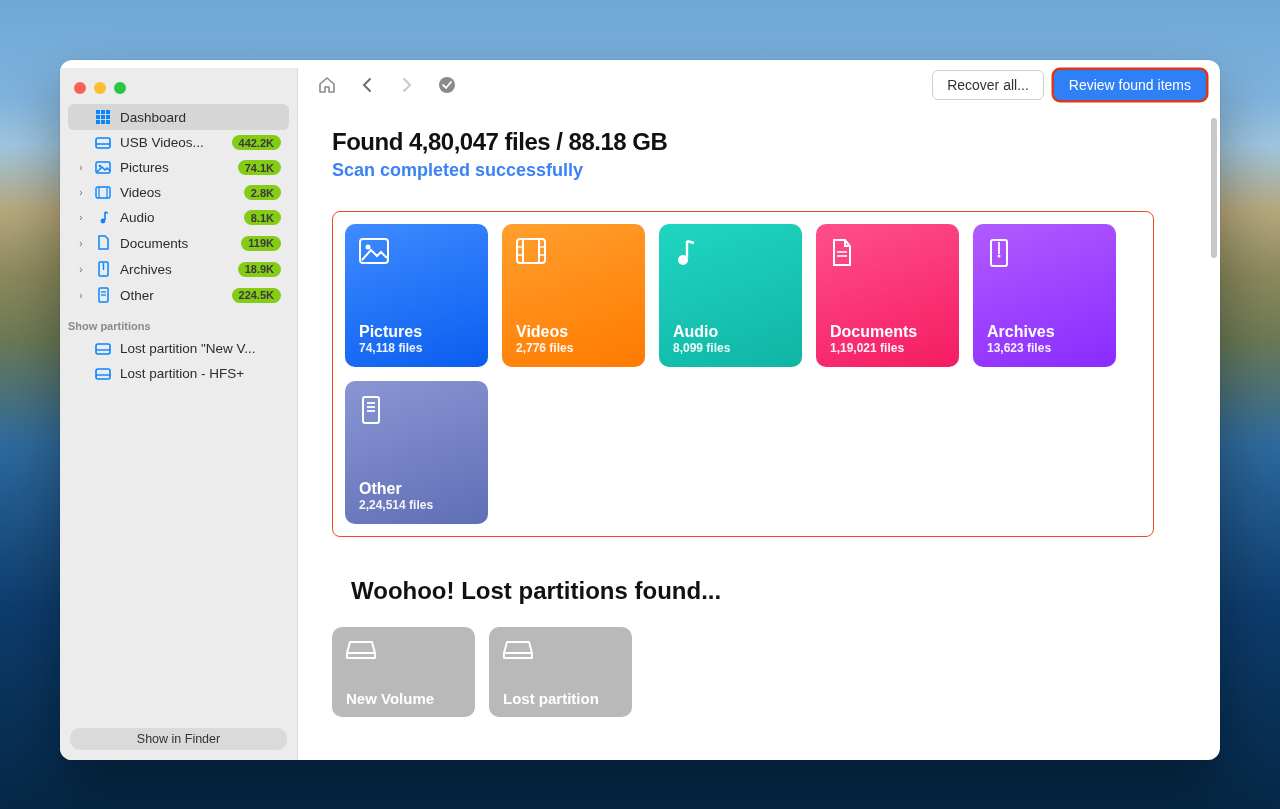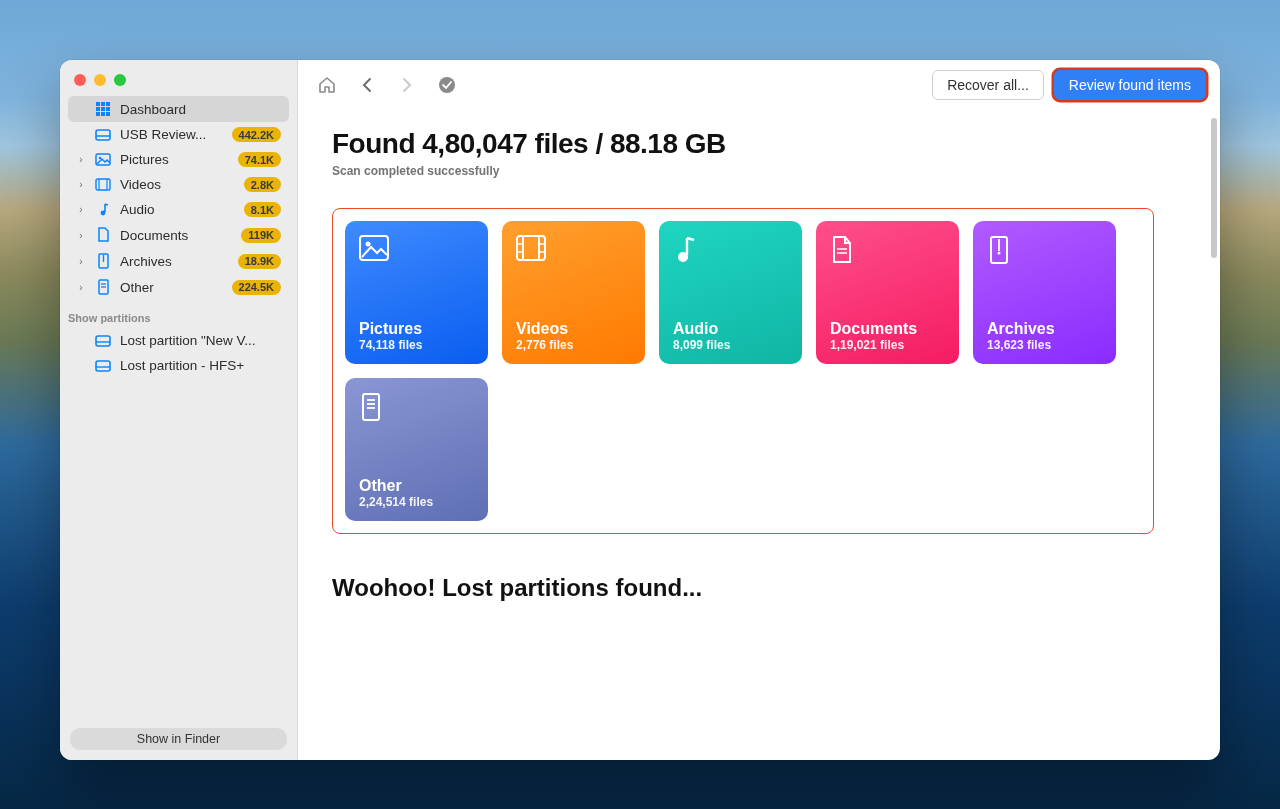--- a/index.html
+++ b/index.html
@@ -21,40 +21,41 @@
     display: flex;
     overflow: hidden;
   }
   .sidebar {
     width: 238px;
     background: #ececec;
     border-right: 1px solid #d9d9d9;
     display: flex;
     flex-direction: column;
     position: relative;
+    margin-top: 8px;
   }
   .traffic {
     display: flex; gap: 8px; padding: 14px 14px 10px 14px;
   }
   .traffic span { width: 12px; height: 12px; border-radius: 50%; }
   .tr { background:#ff5f57; } .ty { background:#febc2e; } .tg { background:#28c840; }
 
   .side-section { padding: 0 8px; }
   .side-label { font-size: 11px; color:#8a8a8e; font-weight:600; padding: 12px 8px 4px; }
   .side-item {
     display:flex; align-items:center; gap:8px;
     padding:5px 8px; border-radius:6px; font-size:13.5px; color:#2c2c2c;
     cursor:default;
   }
   .side-item.sel { background:#d6d6d6; }
   .side-item .arrow { width:10px; display:inline-flex; justify-content:center; color:#6e6e73; font-size:10px; }
   .side-item .ic { width:18px; display:inline-flex; justify-content:center; color:#0a84ff; }
   .side-item .txt { flex:1; white-space:nowrap; overflow:hidden; text-overflow:ellipsis; }
   .side-item .badge {
-    background:#eab308; color:#3a3a3c; font-size:11px; font-weight:600;
+    background:#84cc16; color:#3a3a3c; font-size:11px; font-weight:600;
     padding:1.5px 7px; border-radius:9px;
   }
   .finder-btn {
     position:absolute; bottom:10px; left:10px; right:10px;
     background:#dadada; border:none; border-radius:10px;
     font-size:12.5px; color:#333; padding:4px 0;
     cursor:default;
   }
 
   .main { flex:1; display:flex; flex-direction:column; position:relative; }
@@ -65,43 +66,43 @@
   .tb-ic { width:22px; height:22px; display:inline-flex; align-items:center; justify-content:center; }
   .tb-right { margin-left:auto; display:flex; gap:10px; }
   .btn {
     font-size:14px; padding:6px 14px; border-radius:6px; cursor:default;
     border:1px solid #d0d0d0; background:#fff; color:#333;
   }
   .btn-primary { background:#2f7ff6; color:#fff; border-color:#2f7ff6; }
   .btn-primary.outlined { box-shadow: 0 0 0 2.5px #d73a1a; text-align: center; }
 
   .content { flex:1; overflow:auto; padding: 18px 34px 0 34px; position:relative; }
-  .headline { font-size:28px; font-weight:800; color:#111; letter-spacing:-.5px; }
-  .subhead { font-size:12px; font-weight:700; color:#737373; margin-top:4px; }
+  .headline { font-size:24px; font-weight:800; color:#111; letter-spacing:-.5px; }
+  .subhead { font-size:18px; font-weight:700; color:#3b82f6; margin-top:4px; }
 
   .tile-area {
     margin-top:30px; border:1.5px solid #f04a24; border-radius:8px;
     padding:12px; display:flex; flex-wrap:wrap; gap:14px; width:822px;
   }
   .tile {
     width:143px; height:143px; border-radius:10px; color:#fff;
     display:flex; flex-direction:column; justify-content:flex-end;
     padding:14px 14px 12px;
   }
   .tile svg.top { margin-bottom:auto; }
   .tile .t-name { font-size:16px; font-weight:700; }
   .tile .t-sub  { font-size:12px; font-weight:600; opacity:.92; }
   .g-pic { background:linear-gradient(160deg,#3f8bff,#0a5df0); }
   .g-vid { background:linear-gradient(160deg,#ff9f2e,#ff7a00); }
   .g-aud { background:linear-gradient(160deg,#1fd6c1,#10b5a4); }
   .g-doc { background:linear-gradient(160deg,#ff4f8b,#f51b62); }
   .g-arc { background:linear-gradient(160deg,#b15bff,#8a2bff); }
   .g-oth { background:linear-gradient(160deg,#8a96d4,#5f6fb5); }
 
-  .lost-head { font-size:24px; font-weight:800; color:#111; margin-top:40px; }
+  .lost-head { font-size:24px; font-weight:800; color:#111; margin-top:40px;margin-left:19px; }
   .lost-row { display:flex; gap:14px; margin-top:22px; padding-bottom:8px; }
   .lost-tile {
     width:143px; height:90px; background:#b9b9b9; border-radius:10px; color:#fff;
     display:flex; flex-direction:column; justify-content:flex-end; padding:12px 14px 10px;
   }
   .lost-tile svg.top { margin-bottom:auto; }
   .lost-tile .t-name { font-size:15px; font-weight:700; }
 
   .vscroll {
     position:absolute; top:8px; right:3px; width:6px; height:140px;
@@ -144,21 +145,21 @@
 
     <div class="side-section">
       <div class="side-item">
         <span class="arrow"></span>
         <span class="ic">
             <svg width="16" height="12" viewBox="0 0 16 12">
               <rect x="1" y="1" width="14" height="10" rx="2" fill="none" stroke="#0a84ff" stroke-width="1.6"></rect>
               <line x1="1" y1="7" x2="15" y2="7" stroke="#0a84ff" stroke-width="1.4"></line>
             </svg>
           </span>
-        <span class="txt">USB  Review...</span>
+        <span class="txt">USB  Videos...</span>
         <span class="badge">442.2K</span>
       </div>
       <div class="side-item">
         <span class="arrow">›</span>
         <span class="ic">
             <svg width="16" height="13" viewBox="0 0 16 13">
               <rect x="1" y="1" width="14" height="11" rx="1.5" fill="none" stroke="#0a84ff" stroke-width="1.5"></rect>
               <circle cx="5" cy="5" r="1.3" fill="#0a84ff"></circle>
               <path d="M2 11 L7 6 L10 9 L12 7 L15 10" fill="none" stroke="#0a84ff" stroke-width="1.5"></path>
             </svg>
@@ -346,16 +347,32 @@
               <line x1="8" y1="8" x2="16" y2="8" stroke="#fff" stroke-width="1.8"></line>
               <line x1="8" y1="12" x2="16" y2="12" stroke="#fff" stroke-width="1.8"></line>
               <line x1="8" y1="16" x2="16" y2="16" stroke="#fff" stroke-width="1.8"></line>
             </svg>
           <div class="t-name">Other</div>
           <div class="t-sub">2,24,514 files</div>
         </div>
       </div>
 
       <div class="lost-head">Woohoo! Lost partitions found...</div>
+      <div class="lost-row">
+        <div class="lost-tile">
+          <svg class="top" width="30" height="22" viewBox="0 0 30 22">
+              <path d="M4 3 H26 L29 14 V19 H1 V14 Z" fill="none" stroke="#fff" stroke-width="2" stroke-linejoin="round"></path>
+              <line x1="1" y1="14" x2="29" y2="14" stroke="#fff" stroke-width="2"></line>
+            </svg>
+          <div class="t-name">New Volume</div>
+        </div>
+        <div class="lost-tile">
+          <svg class="top" width="30" height="22" viewBox="0 0 30 22">
+              <path d="M4 3 H26 L29 14 V19 H1 V14 Z" fill="none" stroke="#fff" stroke-width="2" stroke-linejoin="round"></path>
+              <line x1="1" y1="14" x2="29" y2="14" stroke="#fff" stroke-width="2"></line>
+            </svg>
+          <div class="t-name">Lost partition</div>
+        </div>
+      </div>
     </div>
   </div>
 
 </div>
 
 </body></html>

